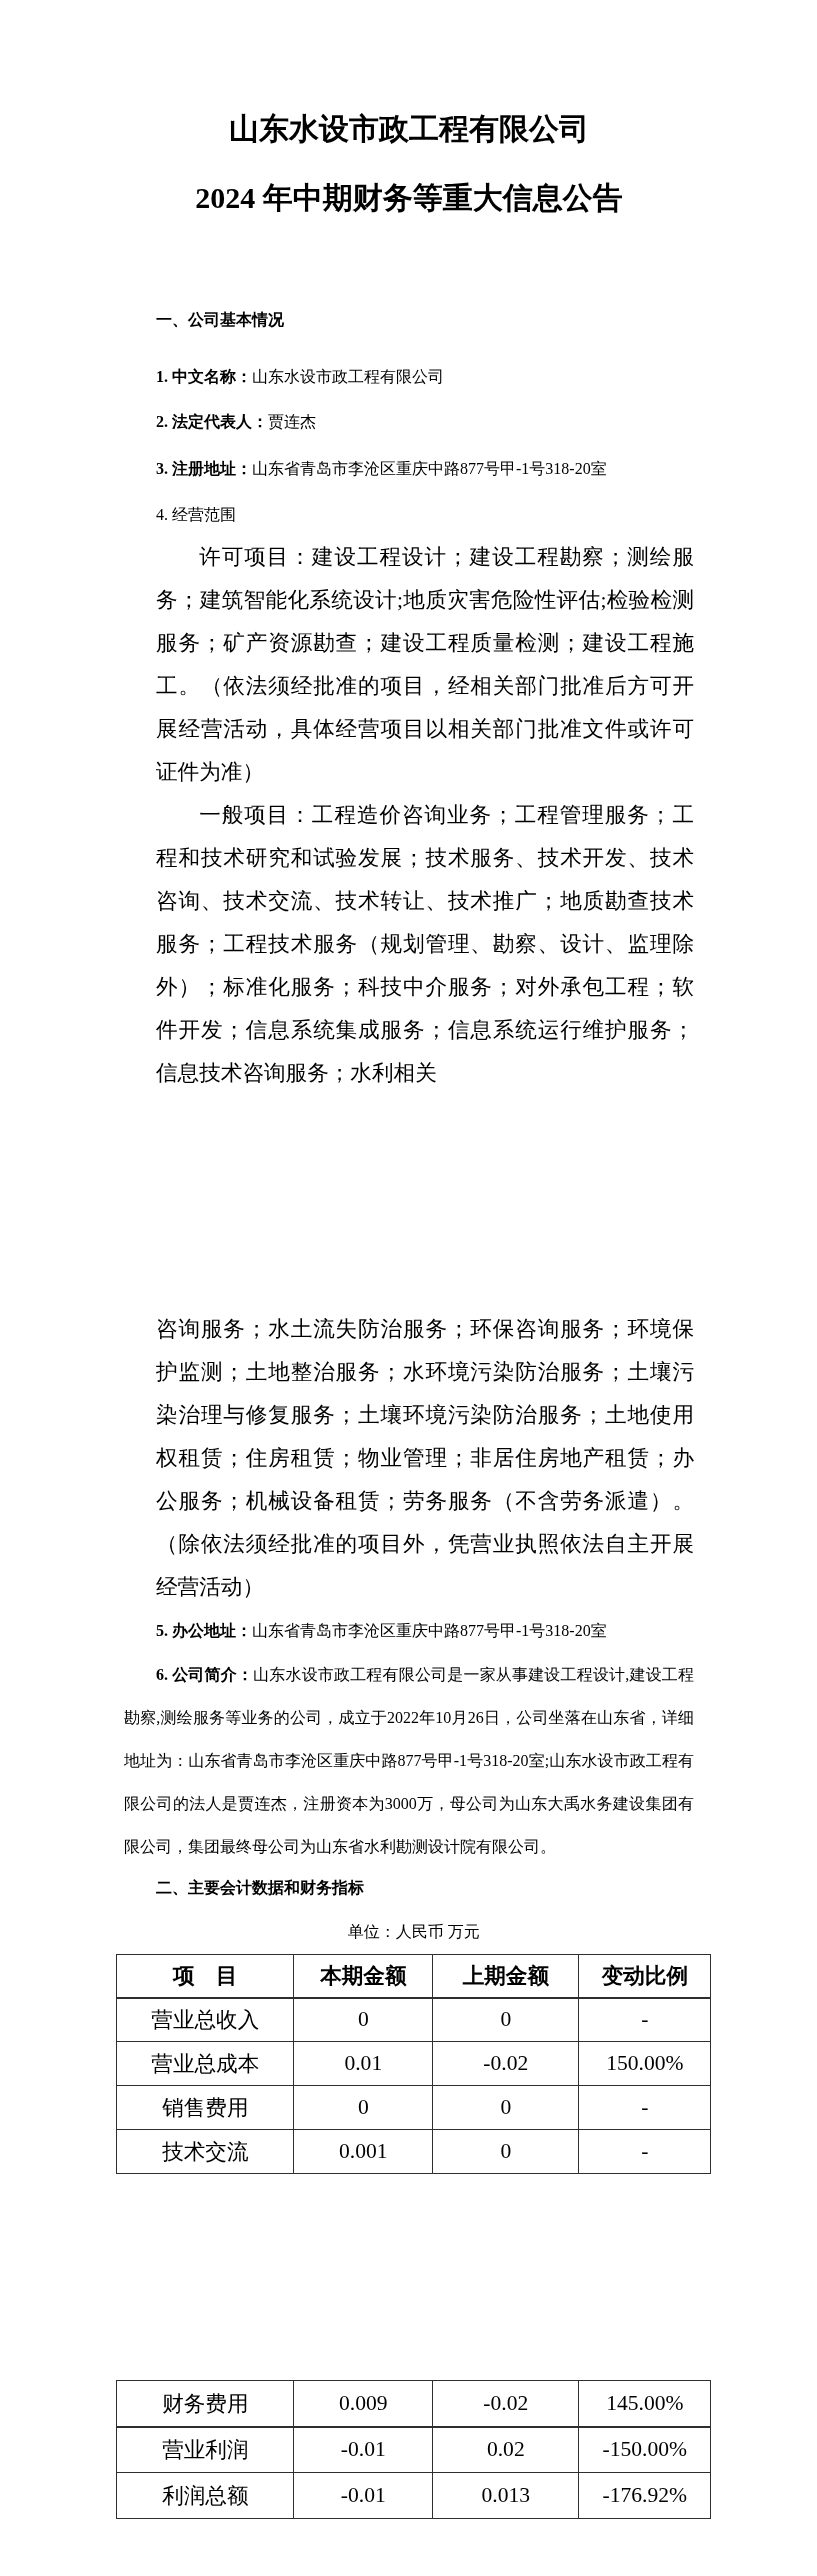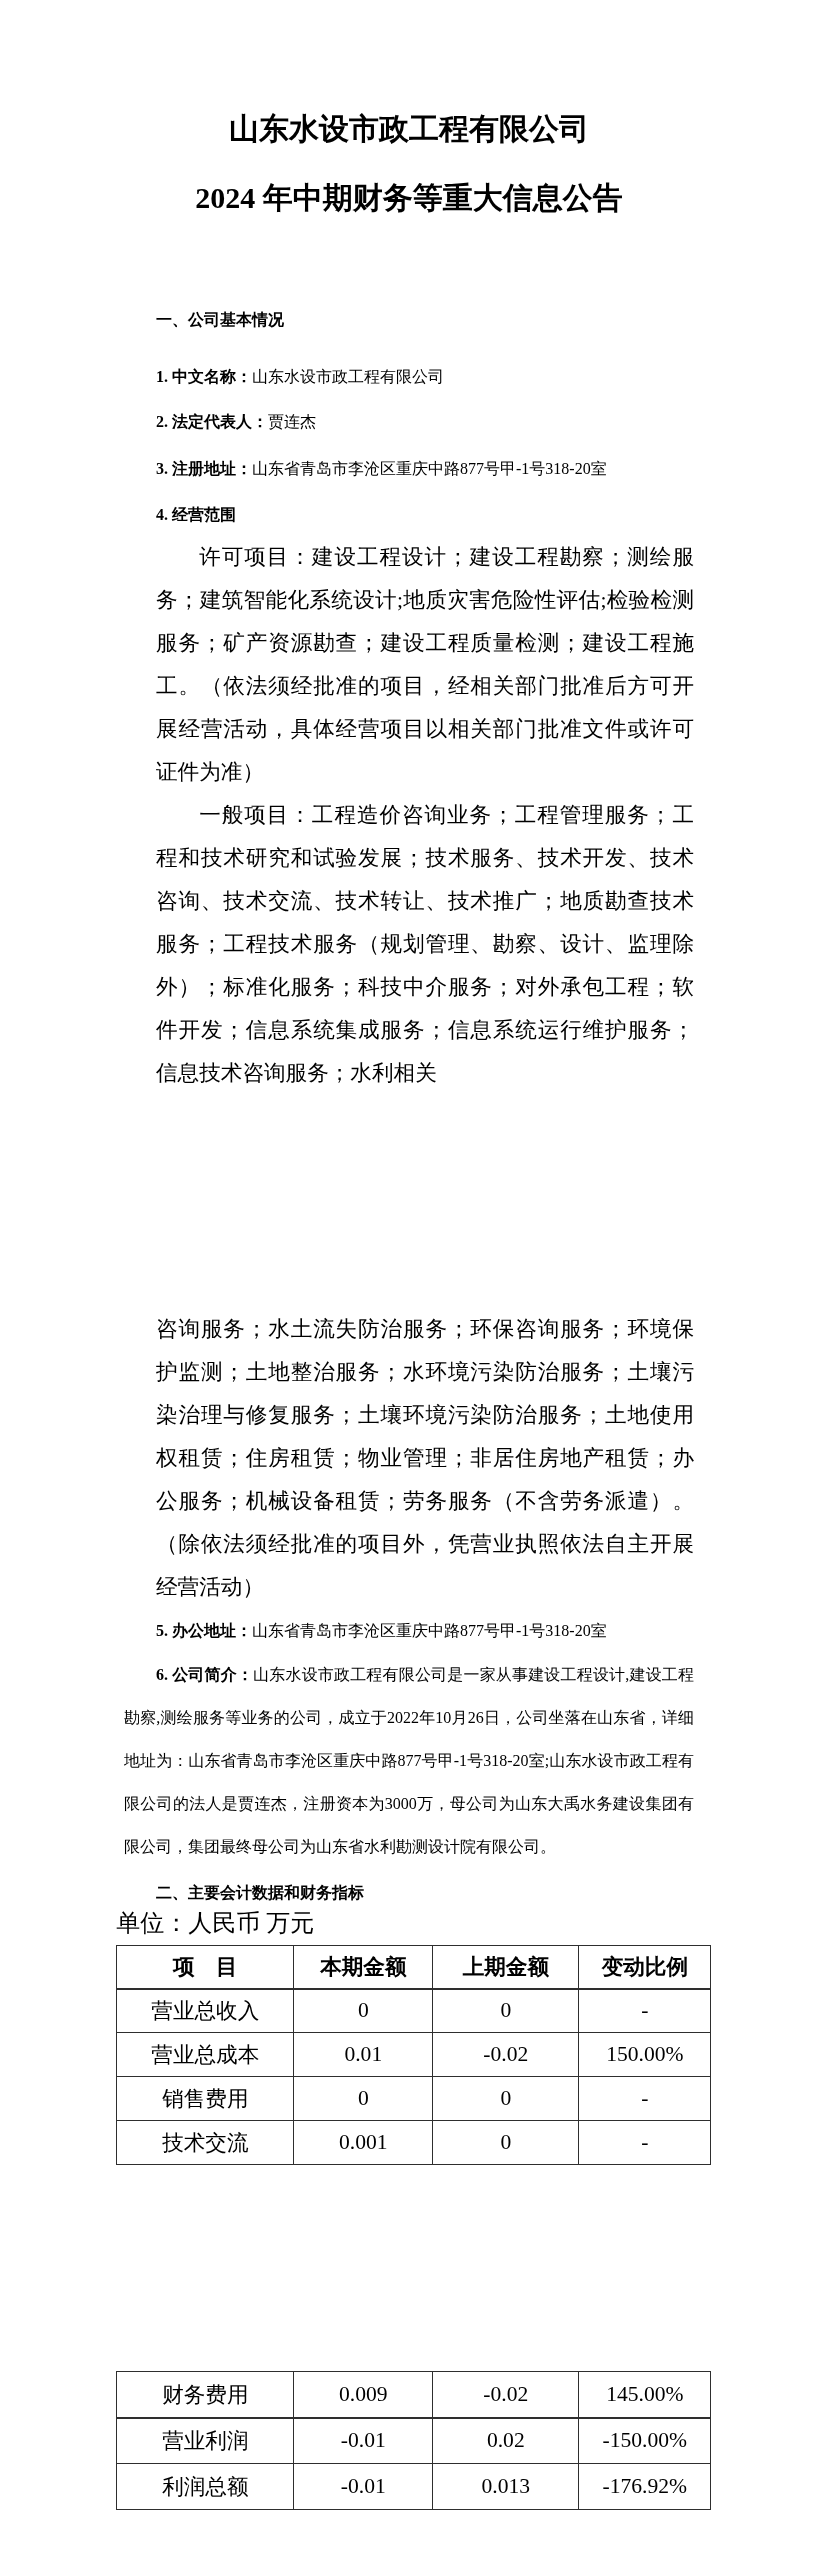--- a/index.html
+++ b/index.html
@@ -12,28 +12,28 @@
   .title { text-align:center; font-weight:700; font-size:30px; line-height:32px; }
   .title1 { margin-top:113px; }
   .title2 { margin-top:37px;text-align:center; }
   .sech { font-weight:700; font-size:16px; line-height:28px; text-indent:2em; }
   .sec1-h { margin-top:92px; }
   .item { font-size:16px; line-height:43px; text-align:justify; text-indent:2em; }
   .lab { font-weight:700; }
   .item1 { margin-top:20.6px; }
   .item2 { margin-top:2.6px; }
   .item3 { margin-top:3.6px; }
-  .item4 { margin-top:3.1px; font-weight:700; }
+  .item4 { margin-top:3.1px; font-weight:400; }
   .para { font-size:21.6px; line-height:43px; text-align:justify; text-indent:2em;margin-left:32px; }
   .noindent { text-indent:0; }
   .gap1 { height:213px; }
   .gap2 { height:206px; }
   .item6 { margin-top:1px; }
-  .sec2-h { margin-top:12px;font-family:Liberation Mono, monospace; }
-  .unit { margin-top:3px; width:595px; margin-left:-7.7px; font-size:24px; line-height:24px; text-align:left; }
+  .sec2-h { margin-top:6px; }
+  .unit { margin-top:18px; width:595px; margin-left:-7.7px; font-size:16px; line-height:24px; text-align:center; }
   table.fin { border-collapse:collapse; table-layout:fixed; width:595px; margin-left:-7.7px; border:1.5px solid #2e2e2e; }
   table.fin td, table.fin th { border:1px solid #2e2e2e; text-align:center; vertical-align:middle; font-size:21.6px; padding:0; font-weight:400; }
   table.fin th { font-weight:700; }
   .t1 { margin-top:10.3px;border-radius:31px; }
   .t1 tr { height:44px; }
   .t1 tr.hd { height:43px; }
   .t1 tr.hd th { border-bottom:2.6px double #2e2e2e; }
   .t2 tr { height:46px; }
   .t2 tr.r1 td { border-bottom:2.6px double #2e2e2e; }
 </style>

